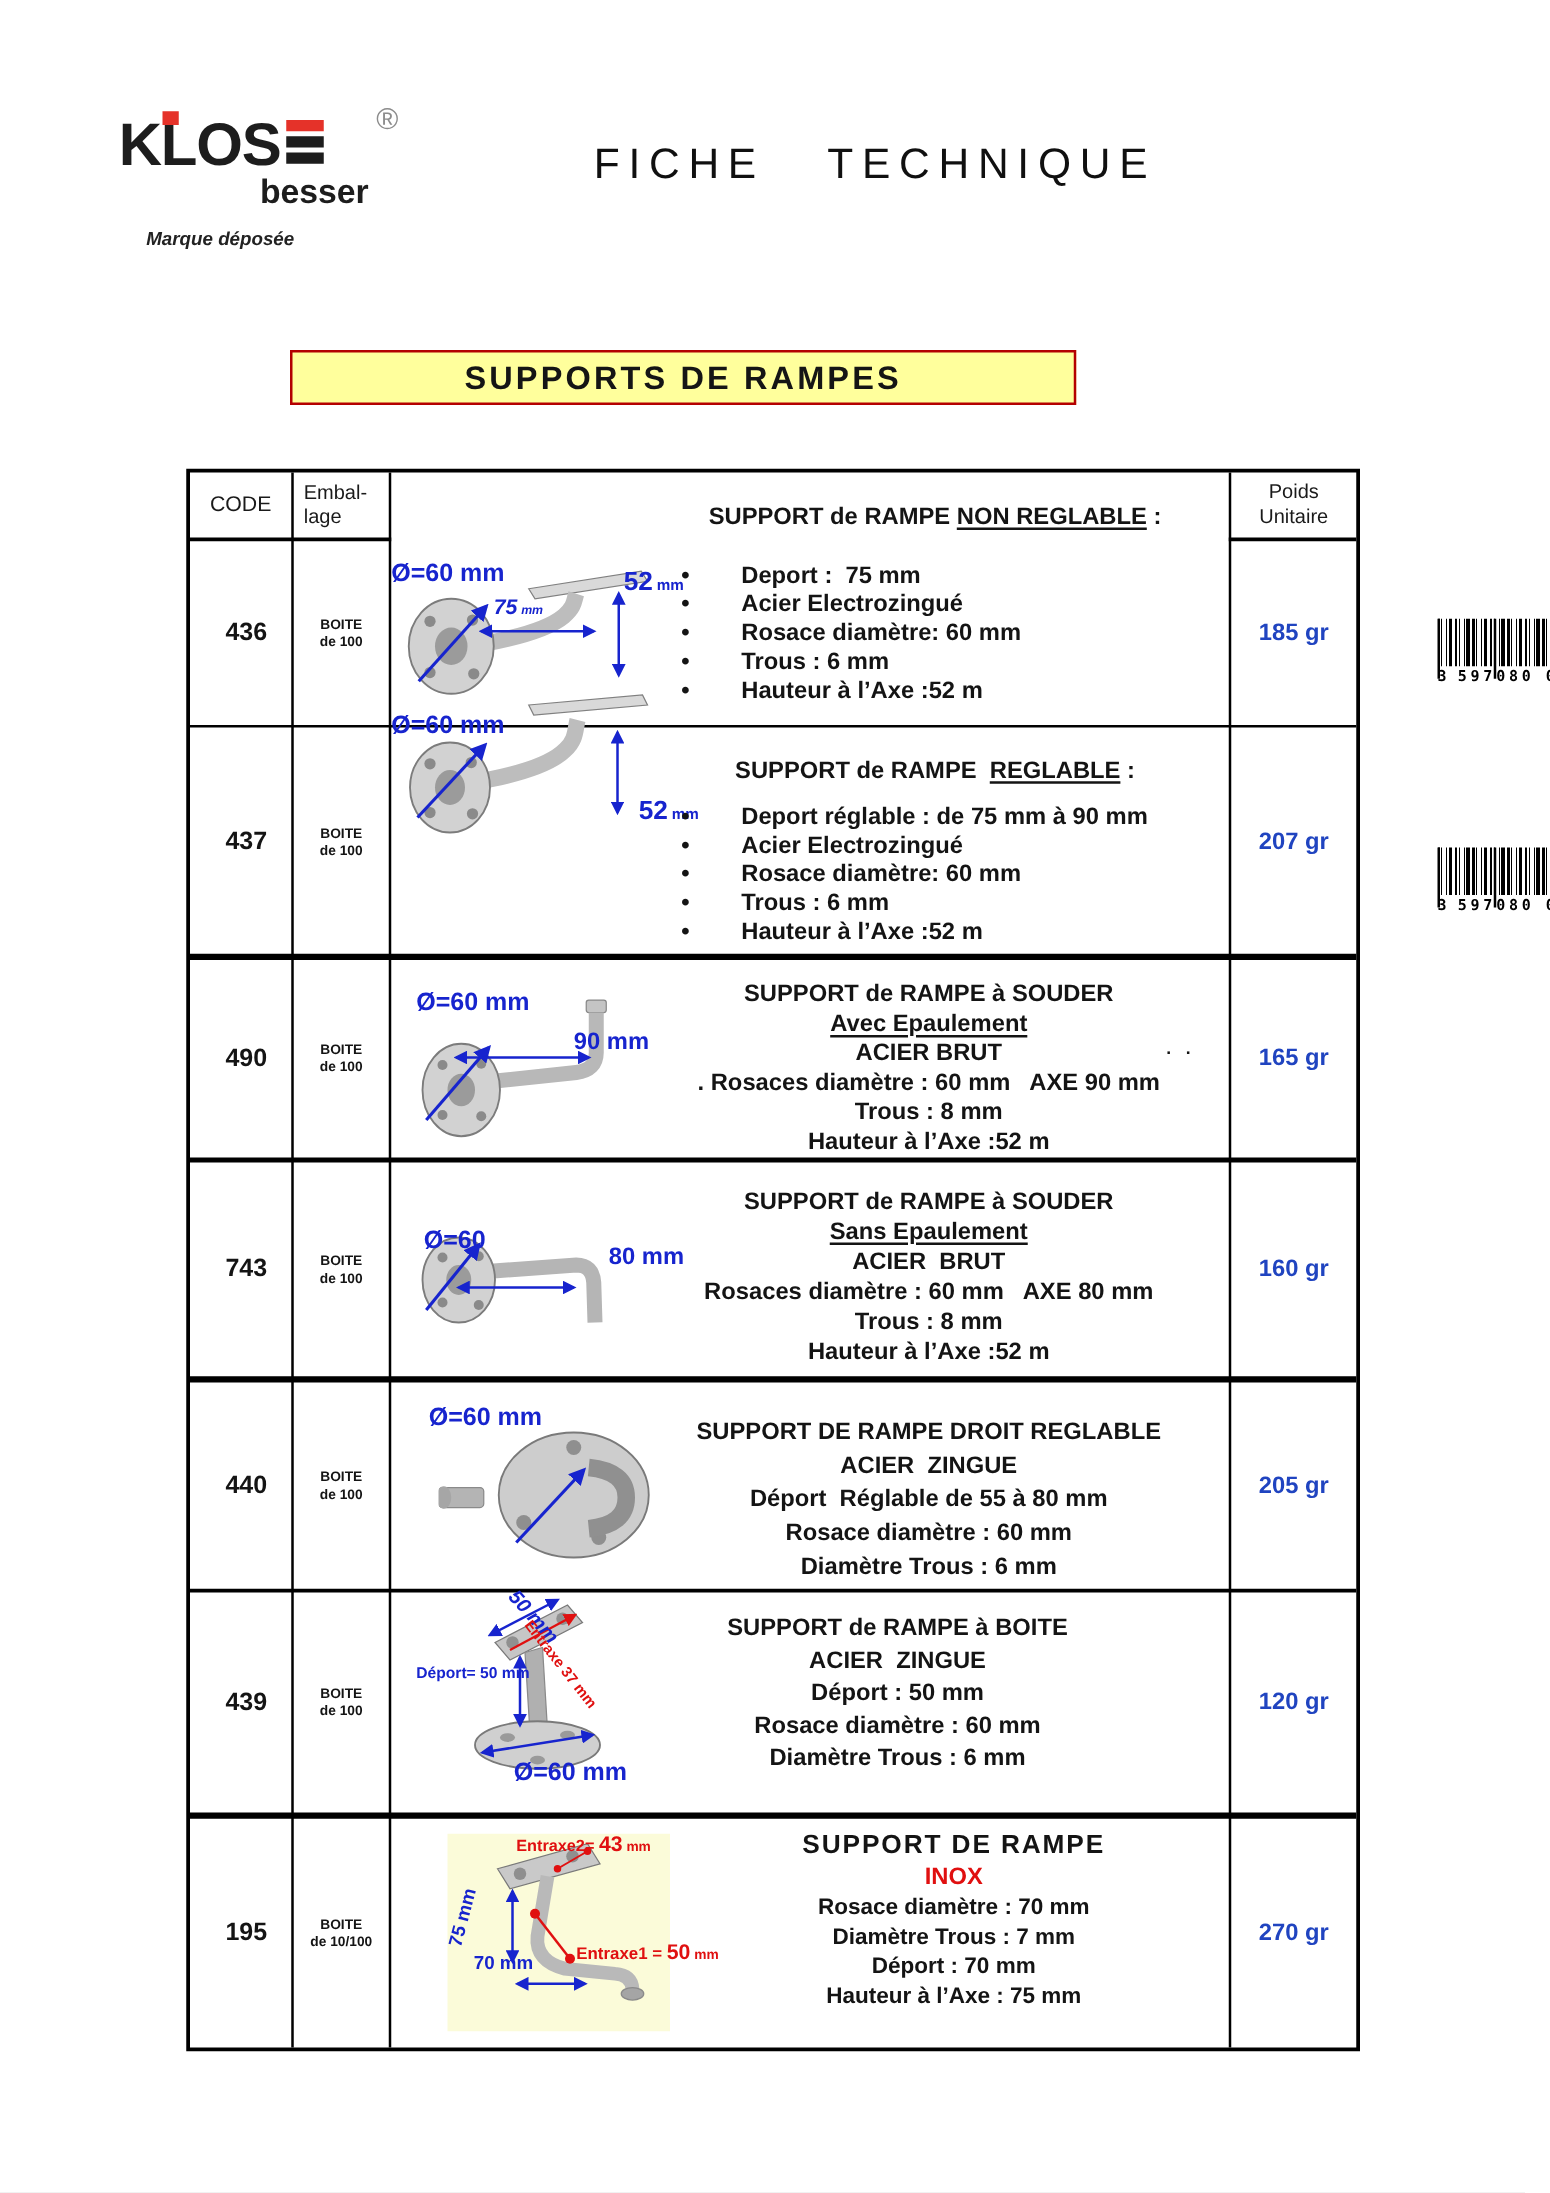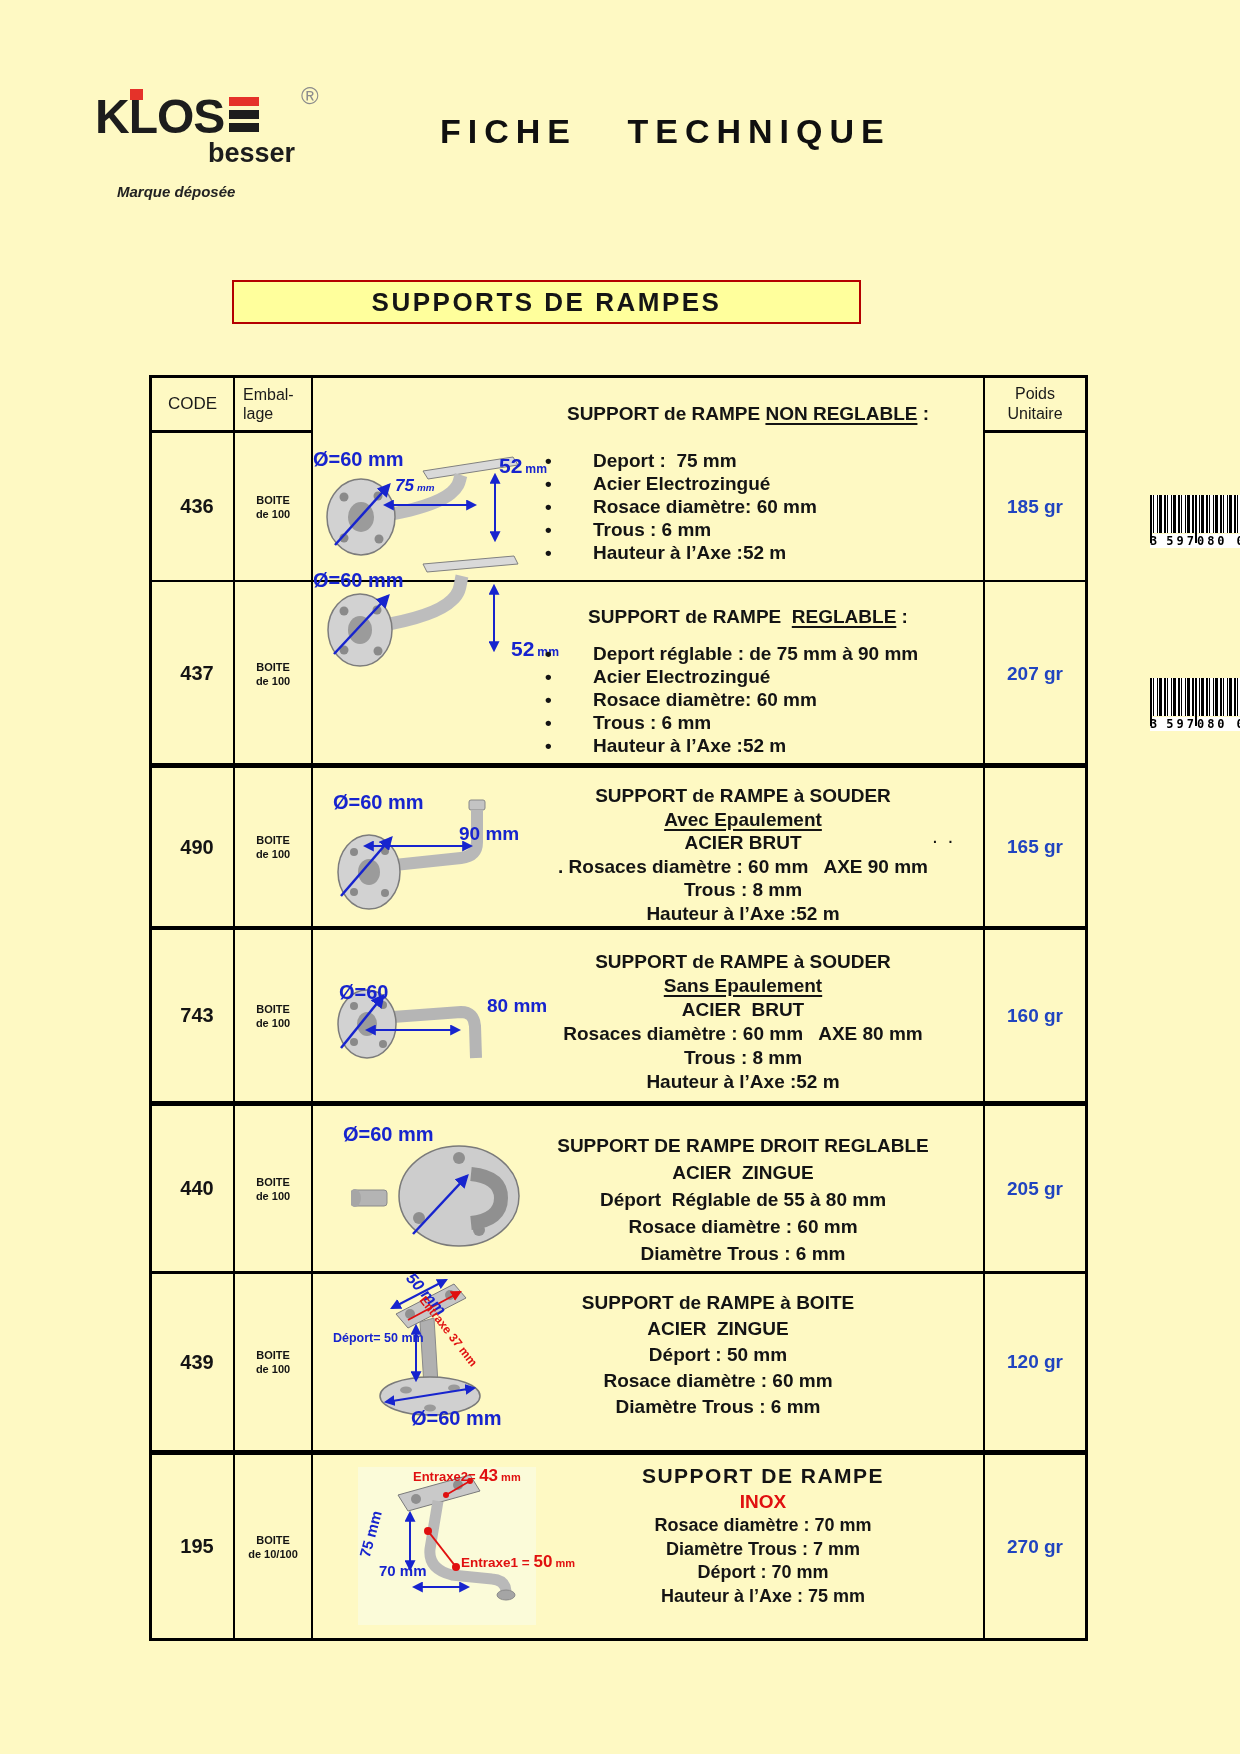--- a/index.html
+++ b/index.html
@@ -1,33 +1,33 @@
 <!DOCTYPE html>
 <html><head>
 <meta charset="utf-8">
 <style>
   html,body{margin:0;padding:0;background:#e8e8e8;}
-  .page{position:relative;width:1240px;height:1754px;background:#fef9c3;overflow:hidden;
+  .page{position:relative;width:1240px;height:1754px;background:#ffffff;overflow:hidden;
         font-family:"Liberation Sans",sans-serif;color:#141414;}
   
   .logo{position:absolute;left:95px;top:92px;width:260px;}
   .brand-row{font-size:48px;font-weight:800;letter-spacing:-1px;color:#1d1d1d;line-height:50px;white-space:nowrap;}
   .lwrap{position:relative;display:inline-block;}
   .ldot{position:absolute;left:1px;top:-3px;width:13px;height:11px;background:#e53229;}
   .eg{display:inline-block;width:30px;height:36px;position:relative;margin-left:5px;}
   .eg i{position:absolute;left:0;width:30px;height:9px;display:block;}
   .eg .b1{top:0;background:#e53229;}
   .eg .b2{top:13px;background:#1d1d1d;}
   .eg .b3{top:26px;background:#1d1d1d;}
   .brand-sub{width:200px;text-align:right;font-size:27px;font-weight:800;color:#1d1d1d;margin-top:-4px;}
   .reg{position:absolute;left:206px;top:-10px;font-size:24px;color:#8c8c8c;font-weight:400;}
   .tagline{margin:14px 0 12px 22px;font-size:15px;font-weight:700;font-style:italic;color:#222;}
   
-  .doc-title{position:absolute;left:440px;top:112px;width:520px;text-align:left;
-             font-size:34px;font-weight:700;letter-spacing:7px;word-spacing:34px;color:#101010;}
+  .doc-title{position:absolute;left:440px;top:112px;width:520px;text-align:center;
+             font-size:34px;font-weight:400;letter-spacing:7px;word-spacing:34px;color:#101010;}
   .banner{position:absolute;left:232px;top:280px;width:629px;height:44px;background:#FFFF9C;
           border:2px solid #B40000;box-sizing:border-box;display:flex;align-items:center;justify-content:center;}
   .banner span{font-size:26px;font-weight:800;letter-spacing:2.5px;color:#151515;}
   
   .tbl{position:absolute;left:149px;top:375px;width:939px;height:1266px;border:3px solid #000;box-sizing:border-box;}
   .vline{position:absolute;top:0;bottom:0;width:2px;background:#000;}
   .hline{position:absolute;height:3px;background:#000;}
   .sep{position:absolute;left:0;right:0;background:#000;}
   .row{position:absolute;left:0;width:933px;}
   .c-code{position:absolute;left:0;top:0;bottom:0;width:90px;display:flex;align-items:center;justify-content:center;

